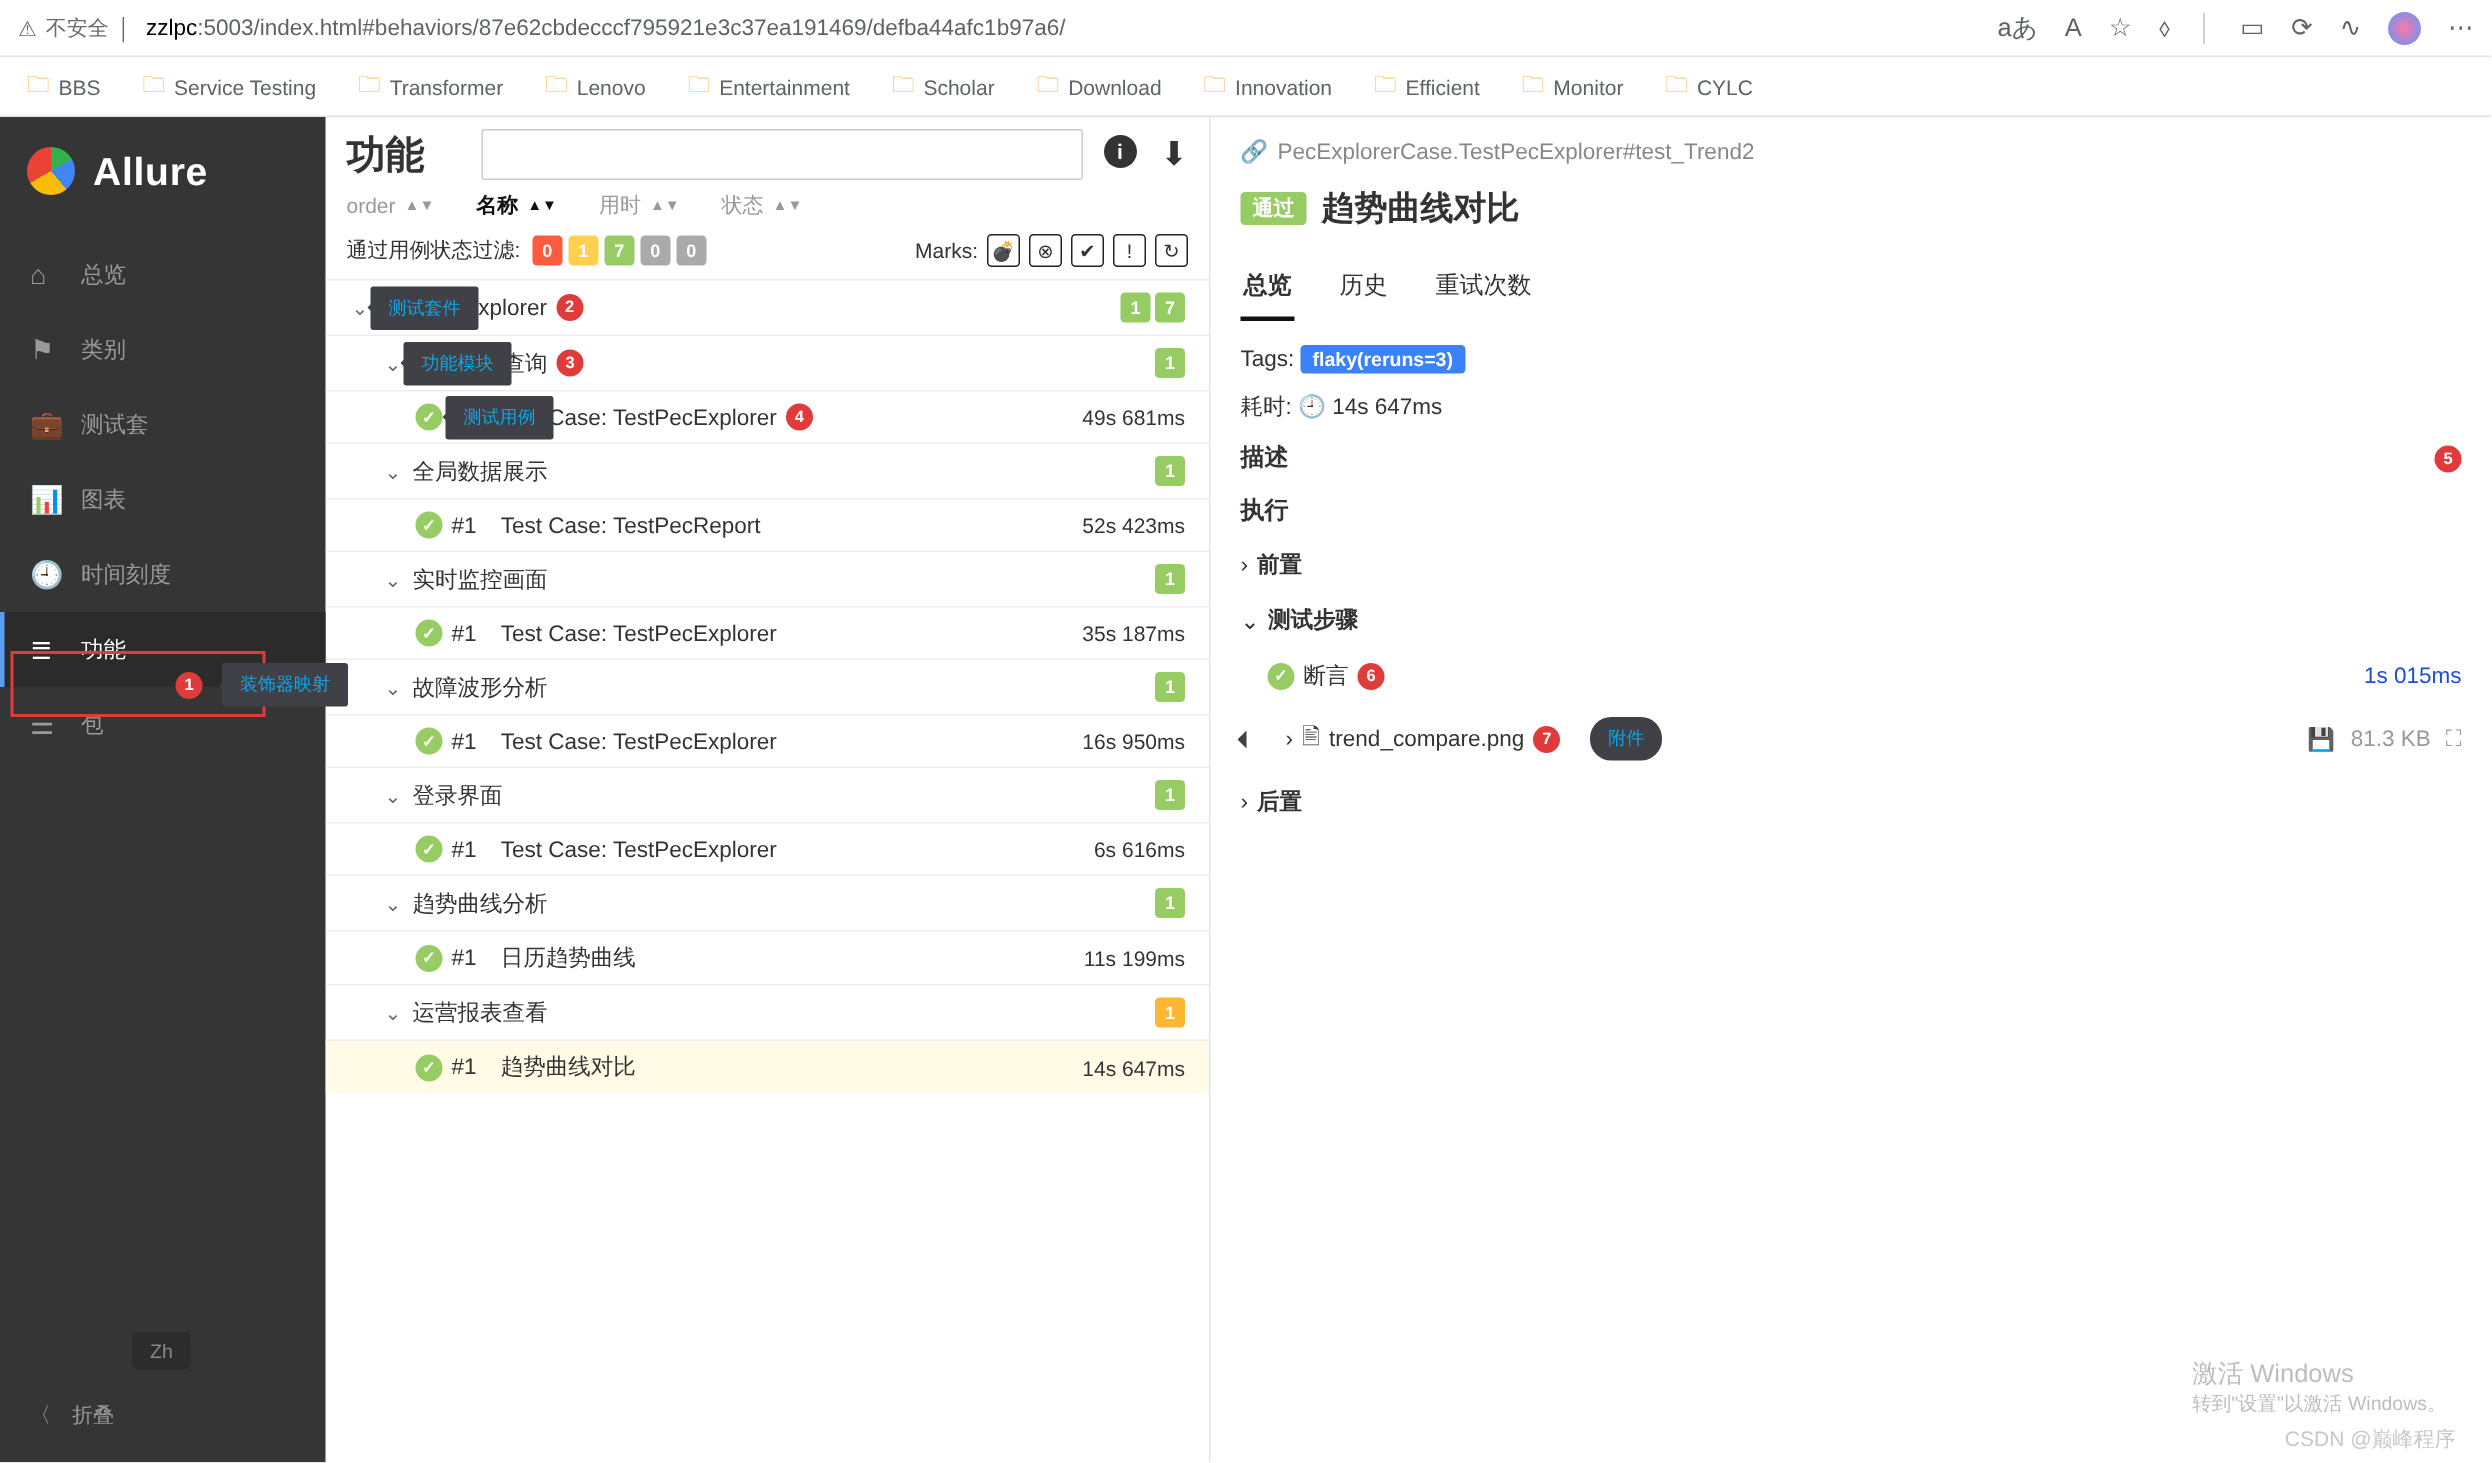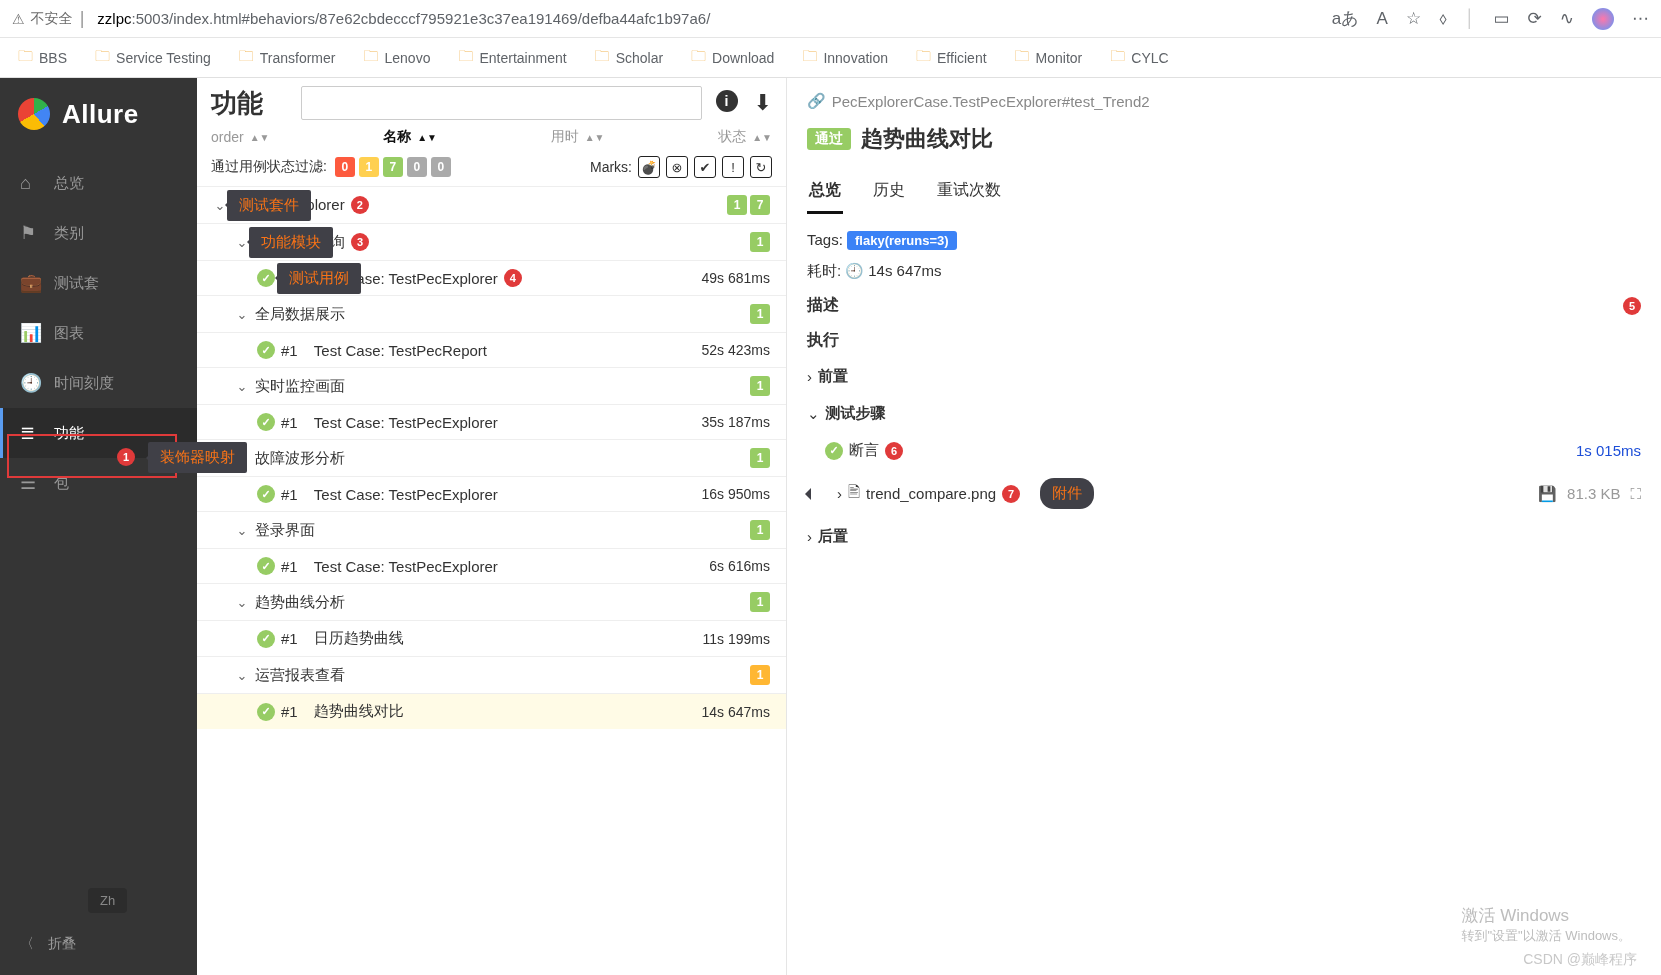--- a/index.html
+++ b/index.html
@@ -6,41 +6,41 @@
 body { width:1661px; height:975px; background:#fff; overflow:hidden; display:flex; flex-direction:column; }
 .browser-bar { height:38px; display:flex; align-items:center; padding:0 12px; gap:10px; border-bottom:1px solid #e5e5e5; color:#5f6368; font-size:14px; }
 .browser-bar .sec { display:flex; align-items:center; gap:6px; color:#6b6b6b; }
 .browser-bar .url { flex:1; font-size:15px; }
 .browser-bar .url b { color:#000; font-weight:400; }
 .browser-bar .actions { display:flex; align-items:center; gap:18px; color:#5f6368; font-size:17px; }
 .bookmark-bar { height:40px; display:flex; align-items:center; padding:0 18px; gap:28px; font-size:14px; color:#5f6368; border-bottom:1px solid #e0e0e0;}
 .bk-item { display:flex; align-items:center; gap:6px; }
 .folder { color:#f2b85a; font-size:15px; }
 .app { flex:1; display:flex; overflow:hidden; position:relative;}
-.sidebar { width:197px; background:#353535; color:#b0b0b0; display:flex; flex-direction:column; }
+.sidebar { width:217px; background:#353535; color:#b0b0b0; display:flex; flex-direction:column; }
 .logo-block { height:72px; display:flex; align-items:center; gap:12px; padding:0 18px;}
 .logo-mark { width:32px; height:32px; border-radius:50%; background:conic-gradient(#31b24a 0deg 60deg,#4285f4 60deg 140deg,#fbbc05 140deg 240deg,#ea4335 240deg 360deg);}
 .logo-text { font-size:26px; font-weight:700; color:#fff; letter-spacing:0.5px;}
 .nav { display:flex; flex-direction:column; padding-top:8px;}
 .nav-item { height:50px; display:flex; align-items:center; gap:14px; padding:0 20px; font-size:15px; color:#999; position:relative;}
 .nav-item.active { background:#2b2b2b; color:#fff; }
 .nav-item.active::before { content:""; position:absolute; left:0; top:0; bottom:0; width:3px; background:#5a9cf0;}
 .sidebar-bottom { margin-top:auto; padding:0 0 14px 0; display:flex; flex-direction:column; gap:14px; align-items:flex-start;}
 .lang-box { margin-left:88px; padding:5px 12px; border-radius:4px; background:#2c2c2c; font-size:13px; color:#888;}
 .collapse { display:flex; align-items:center; gap:14px; font-size:14px; color:#999; padding:8px 20px;}
 .ann-box { position:absolute; border:2px solid #e03a3a;}
-.tooltip { position:absolute; background:#404047; color:#f97316; padding:6px 12px; font-size:15px; white-space:nowrap; border-radius:2px;font-family:Liberation Serif, serif;}
+.tooltip { position:absolute; background:#404047; color:#0ea5e9; padding:6px 12px; font-size:12px; white-space:nowrap; border-radius:2px;font-family:Liberation Serif, serif;}
 .tooltip::before { content:""; position:absolute; left:-8px; top:50%; transform:translateY(-50%); border:6px solid transparent; border-right-color:#404047;}
 .num-badge { width:18px; height:18px; border-radius:50%; background:#e03a3a; color:#fff; font-size:11px; display:inline-flex; align-items:center; justify-content:center; font-weight:700;}
 .center { width:590px; display:flex; flex-direction:column; border-right:1px solid #e5e5e5;}
 .center-header { display:flex; align-items:center; gap:14px; padding:8px 14px 8px 14px; }
 .center-title { font-size:26px; font-weight:700; color:#333; line-height:1.1; width:76px;}
 .search-input { flex:1; height:34px; border:1px solid #ccc; border-radius:2px;}
 .hdr-icons { display:flex; gap:16px; font-size:22px; color:#333;}
-.sort-row { display:flex; align-items:center; gap:28px; padding:0 14px 6px 14px; font-size:14px; color:#999;justify-content:space-between;}
+.sort-row { display:flex; align-items:center; gap:28px; padding:0 14px 6px 14px; font-size:14px; color:#999;}
 .sort-col { display:flex; align-items:center; gap:6px;}
 .sort-col.active { color:#111; font-weight:700;}
 .filter-row { display:flex; align-items:center; gap:4px; padding:4px 14px 8px 14px; font-size:14px; color:#333;}
 .mini-badge { display:inline-flex; align-items:center; justify-content:center; min-width:20px; height:20px; border-radius:3px; color:#fff; font-size:12px; font-weight:700; padding:0 2px;}
 .bg-red{background:#fd5a3e;} .bg-yellow{background:#ffd050;} .bg-green{background:#97cc64;} .bg-gray{background:#aaa;} .bg-orange{background:#ffb733;}
 .marks { margin-left:auto; display:flex; align-items:center; gap:6px;}
 .mbtn{ width:22px; height:22px; border:1.5px solid #222; border-radius:3px; display:flex; align-items:center; justify-content:center; font-size:13px;}
 .tree { flex:1; overflow-y:auto;}
 .trow { display:flex; align-items:center; justify-content:space-between; padding:8px 16px 8px 8px; font-size:15px; color:#333; border-top:1px solid #eee;}
 .trow .lbl { display:flex; align-items:center; gap:6px;}

